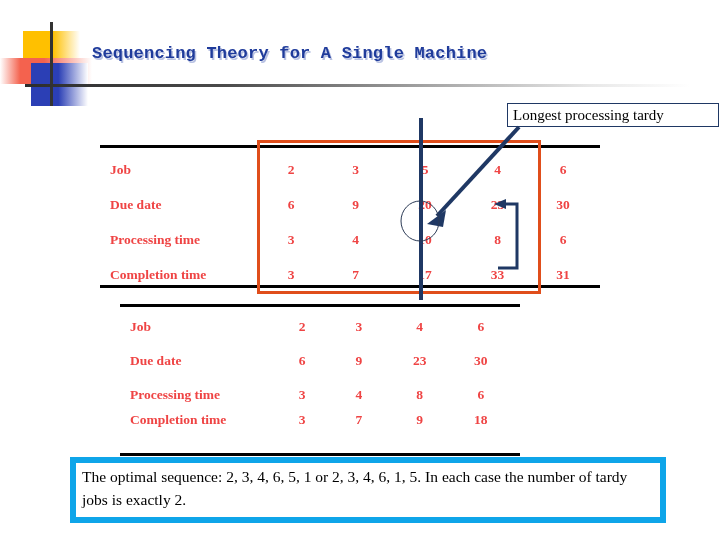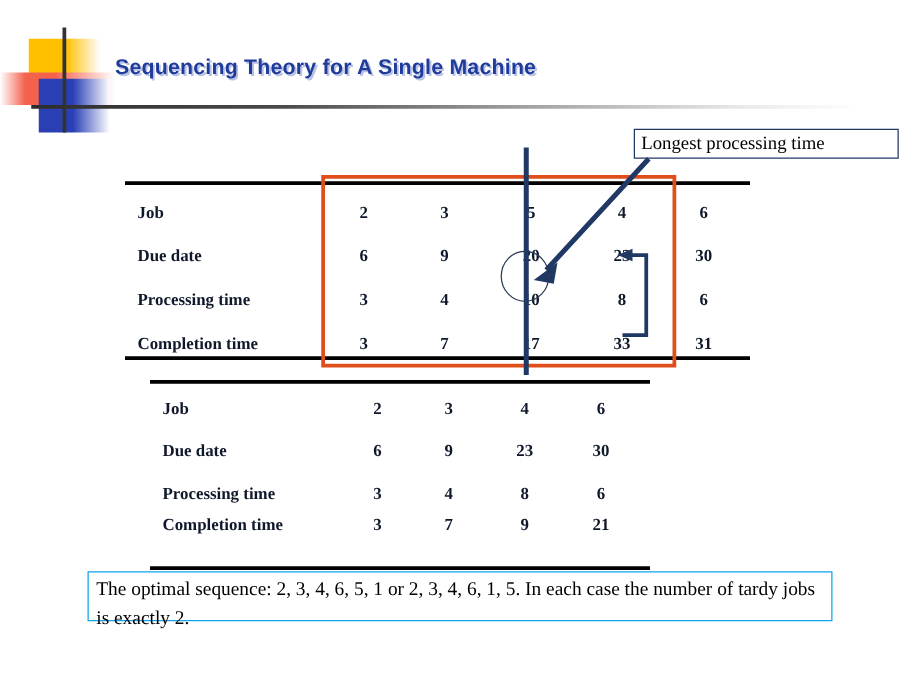--- a/index.html
+++ b/index.html
@@ -52,21 +52,21 @@
     position: absolute;
     left: 25px; top: 84px;
     width: 665px; height: 3px;
     background: linear-gradient(to right, #2d2d2d 0%, #4a4a4a 30%, #a8a8a8 62%, #e8e8e8 85%, #ffffff 100%);
   }
 
   
   #slide-title {
     position: absolute;
     left: 92px; top: 44px;
-    font-family: Liberation Sans, sans-serif;
+    font-family: Liberation Mono, monospace;
     font-size: 17px;
     font-weight: bold;
     color: #1F3B9B;
     letter-spacing: 0.2px;
     text-shadow: 1.5px 1.5px 0px #b9c2e2;
     white-space: nowrap;
   }
   #subtitle {
     position: absolute;
     left: 33px; top: 107px;
@@ -97,21 +97,21 @@
   
   .rule {
     position: absolute;
     background: #000000;
   }
   .tbl {
     position: absolute;
     font-family: "Liberation Serif", serif;
     font-size: 13.5px;
     font-weight: bold;
-    color: #0f172a;
+    color: #ef4444;
     border-collapse: collapse;
   }
   .tbl td {
     padding: 0;
     font-weight: bold;
     white-space: nowrap;
   }
   .tbl .lbl {
     text-align: left;
   }
@@ -152,22 +152,22 @@
     position: absolute;
     left: 0; top: 0;
     width: 720px; height: 540px;
     pointer-events: none;
   }
 
   
   #conclusion {
     position: absolute;
     left: 70px; top: 457px;
-    width: 596px; height: 40px;
-    border: 1px solid #0ea5e9;
+    width: 596px; height: 66px;
+    border: 6px solid #0ea5e9;
     background: #ffffff;
     box-sizing: border-box;
     font-family: "Liberation Serif", serif;
     font-size: 15.5px;
     color: #000000;
     line-height: 23px;
     padding: 2px 6px 0 6px;
   }
 </style>
 </head>
@@ -176,21 +176,21 @@
 <div id="slide">
 
   <div class="logo-yellow"></div>
   <div class="logo-red"></div>
   <div class="logo-blue"></div>
   <div class="logo-vline"></div>
   <div class="logo-hline"></div>
 
   <div id="slide-title">Sequencing Theory for A Single Machine</div>
 
-  <div id="callout">Longest processing time</div>
+  <div id="callout">Longest processing tardy</div>
 
   <div class="rule" id="rule-t1-top"></div>
   <div class="rule" id="rule-t1-bottom"></div>
   <table class="tbl" id="table1">
     <tbody>
       <tr>
         <td class="lbl" style="width:150px">Job</td>
         <td class="val" style="width:62px">2</td>
         <td class="val" style="width:67px">3</td>
         <td class="val" style="width:72px">5</td>
@@ -247,21 +247,21 @@
         <td class="val">3</td>
         <td class="val">4</td>
         <td class="val">8</td>
         <td class="val">6</td>
       </tr>
       <tr style="vertical-align:top">
         <td class="lbl" style="width:90px">Completion time</td>
         <td class="val">3</td>
         <td class="val">7</td>
         <td class="val">9</td>
-        <td class="val">21</td>
+        <td class="val">18</td>
       </tr>
     </tbody>
   </table>
 
   <div id="orange-rect"></div>
 
   <div id="blue-vline"></div>
 
   <svg id="svg-annot" viewBox="0 0 720 540">
 

